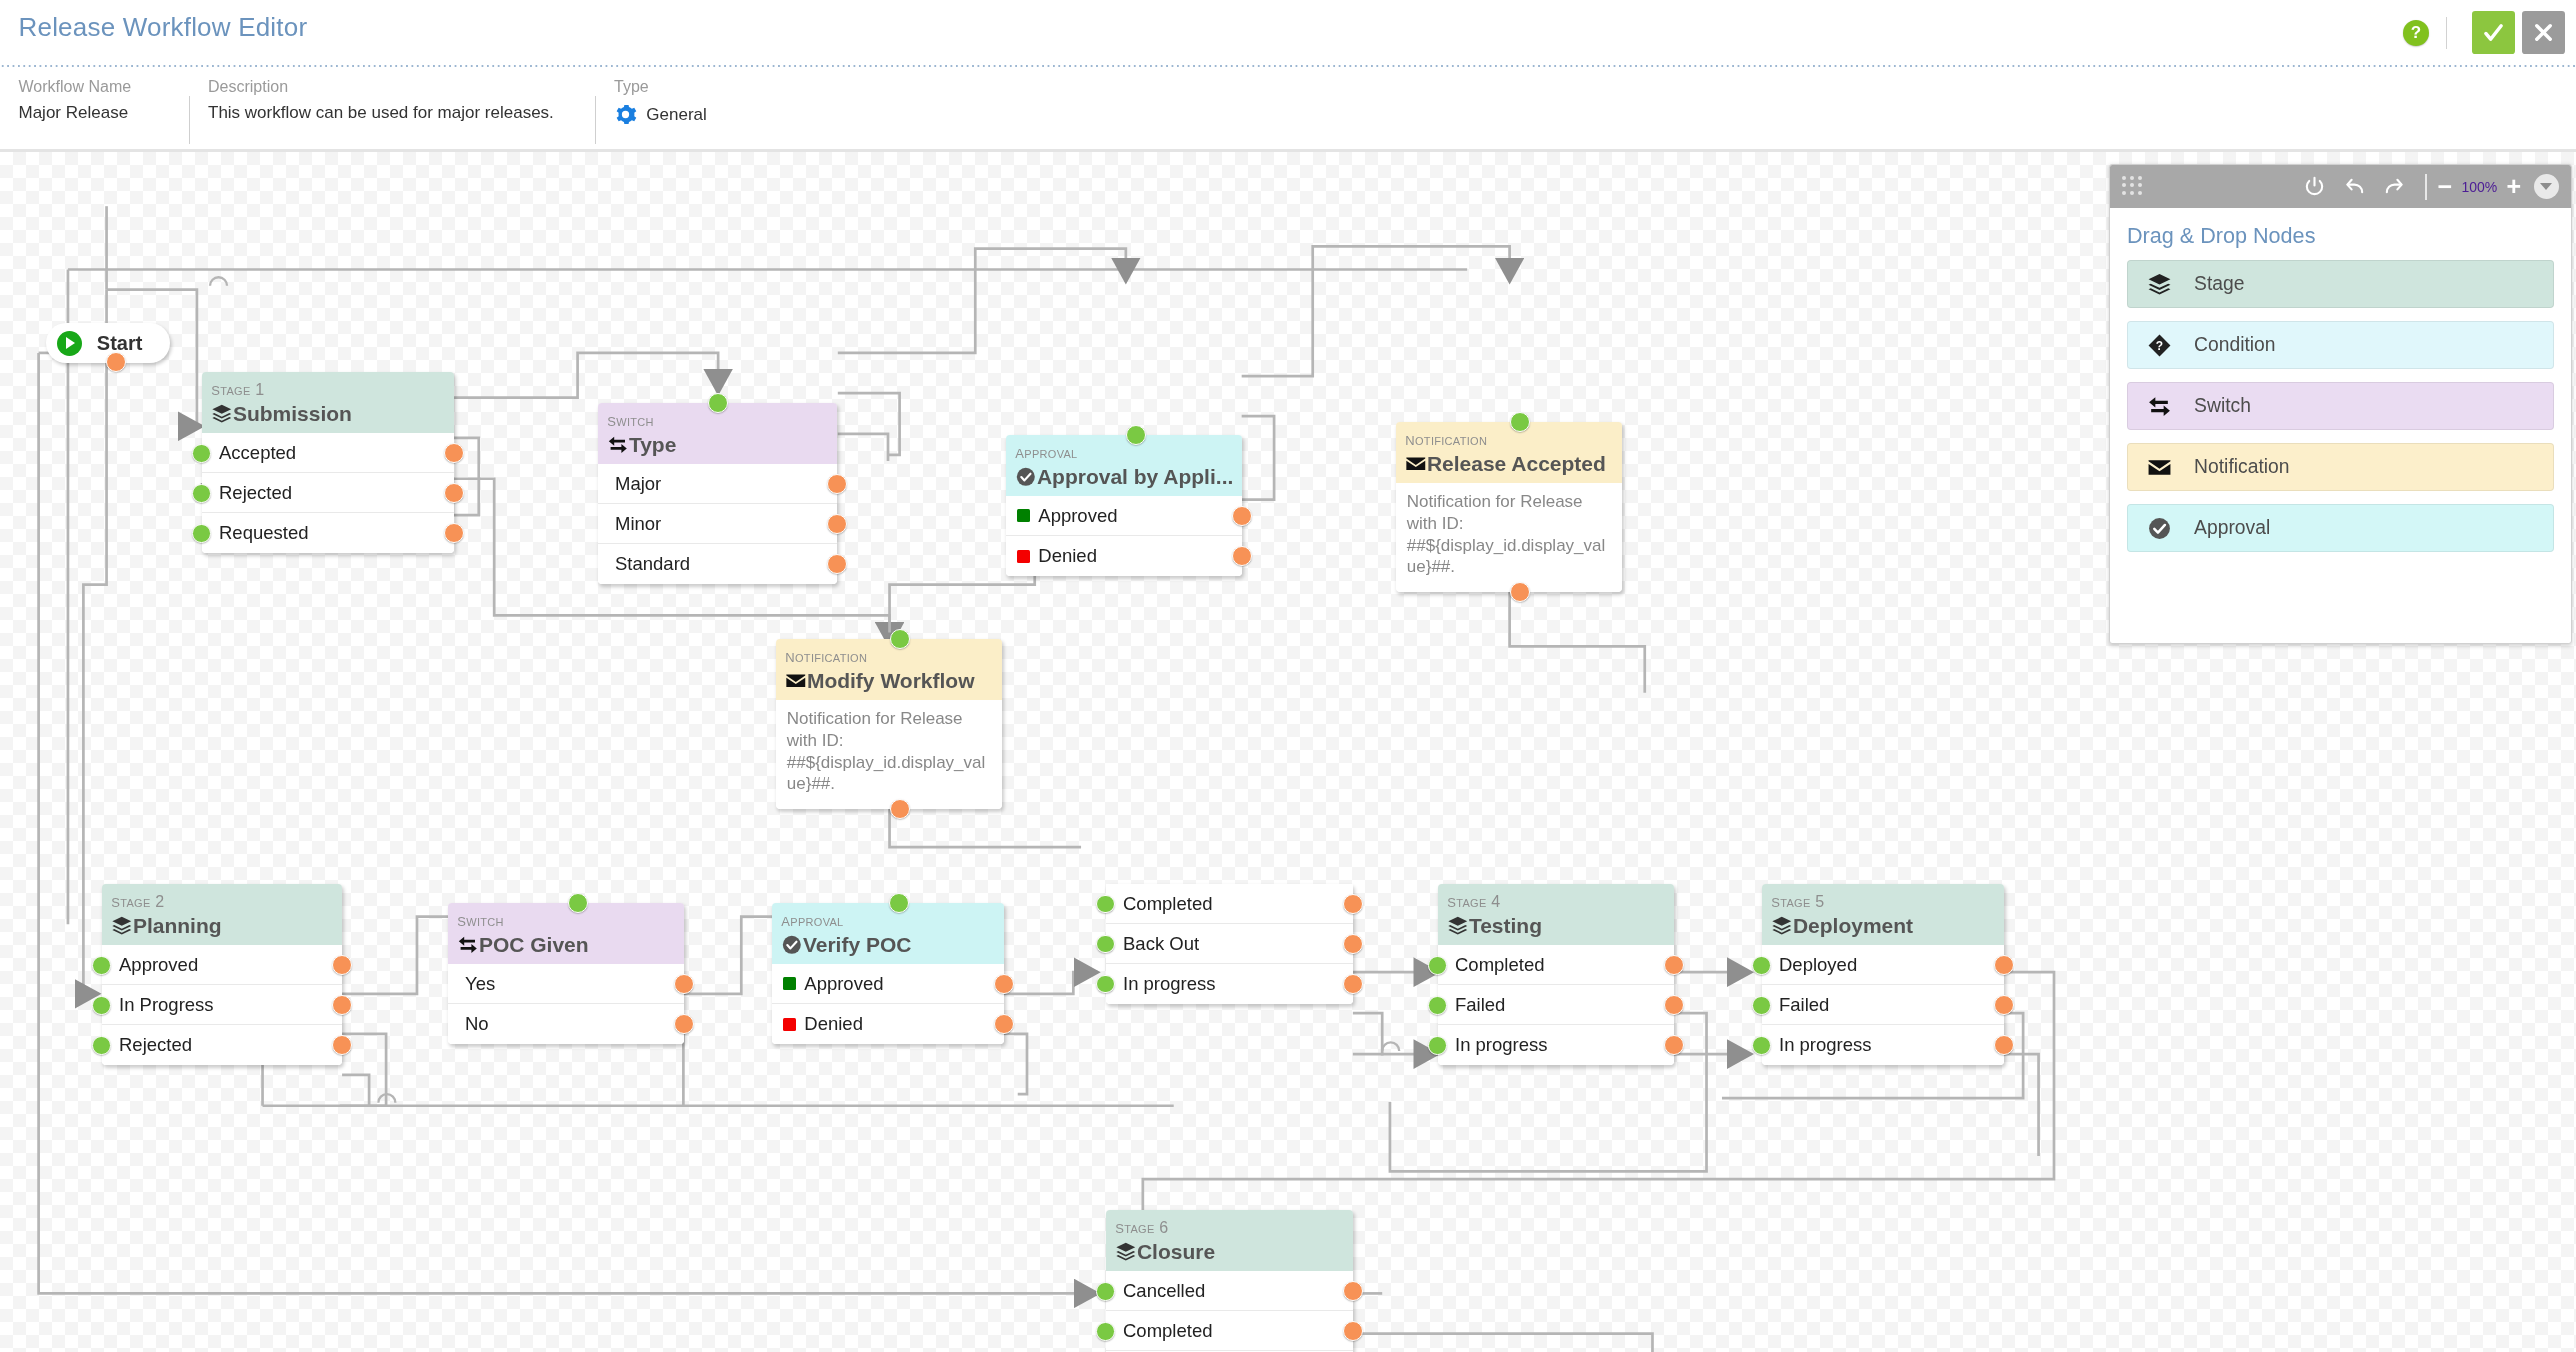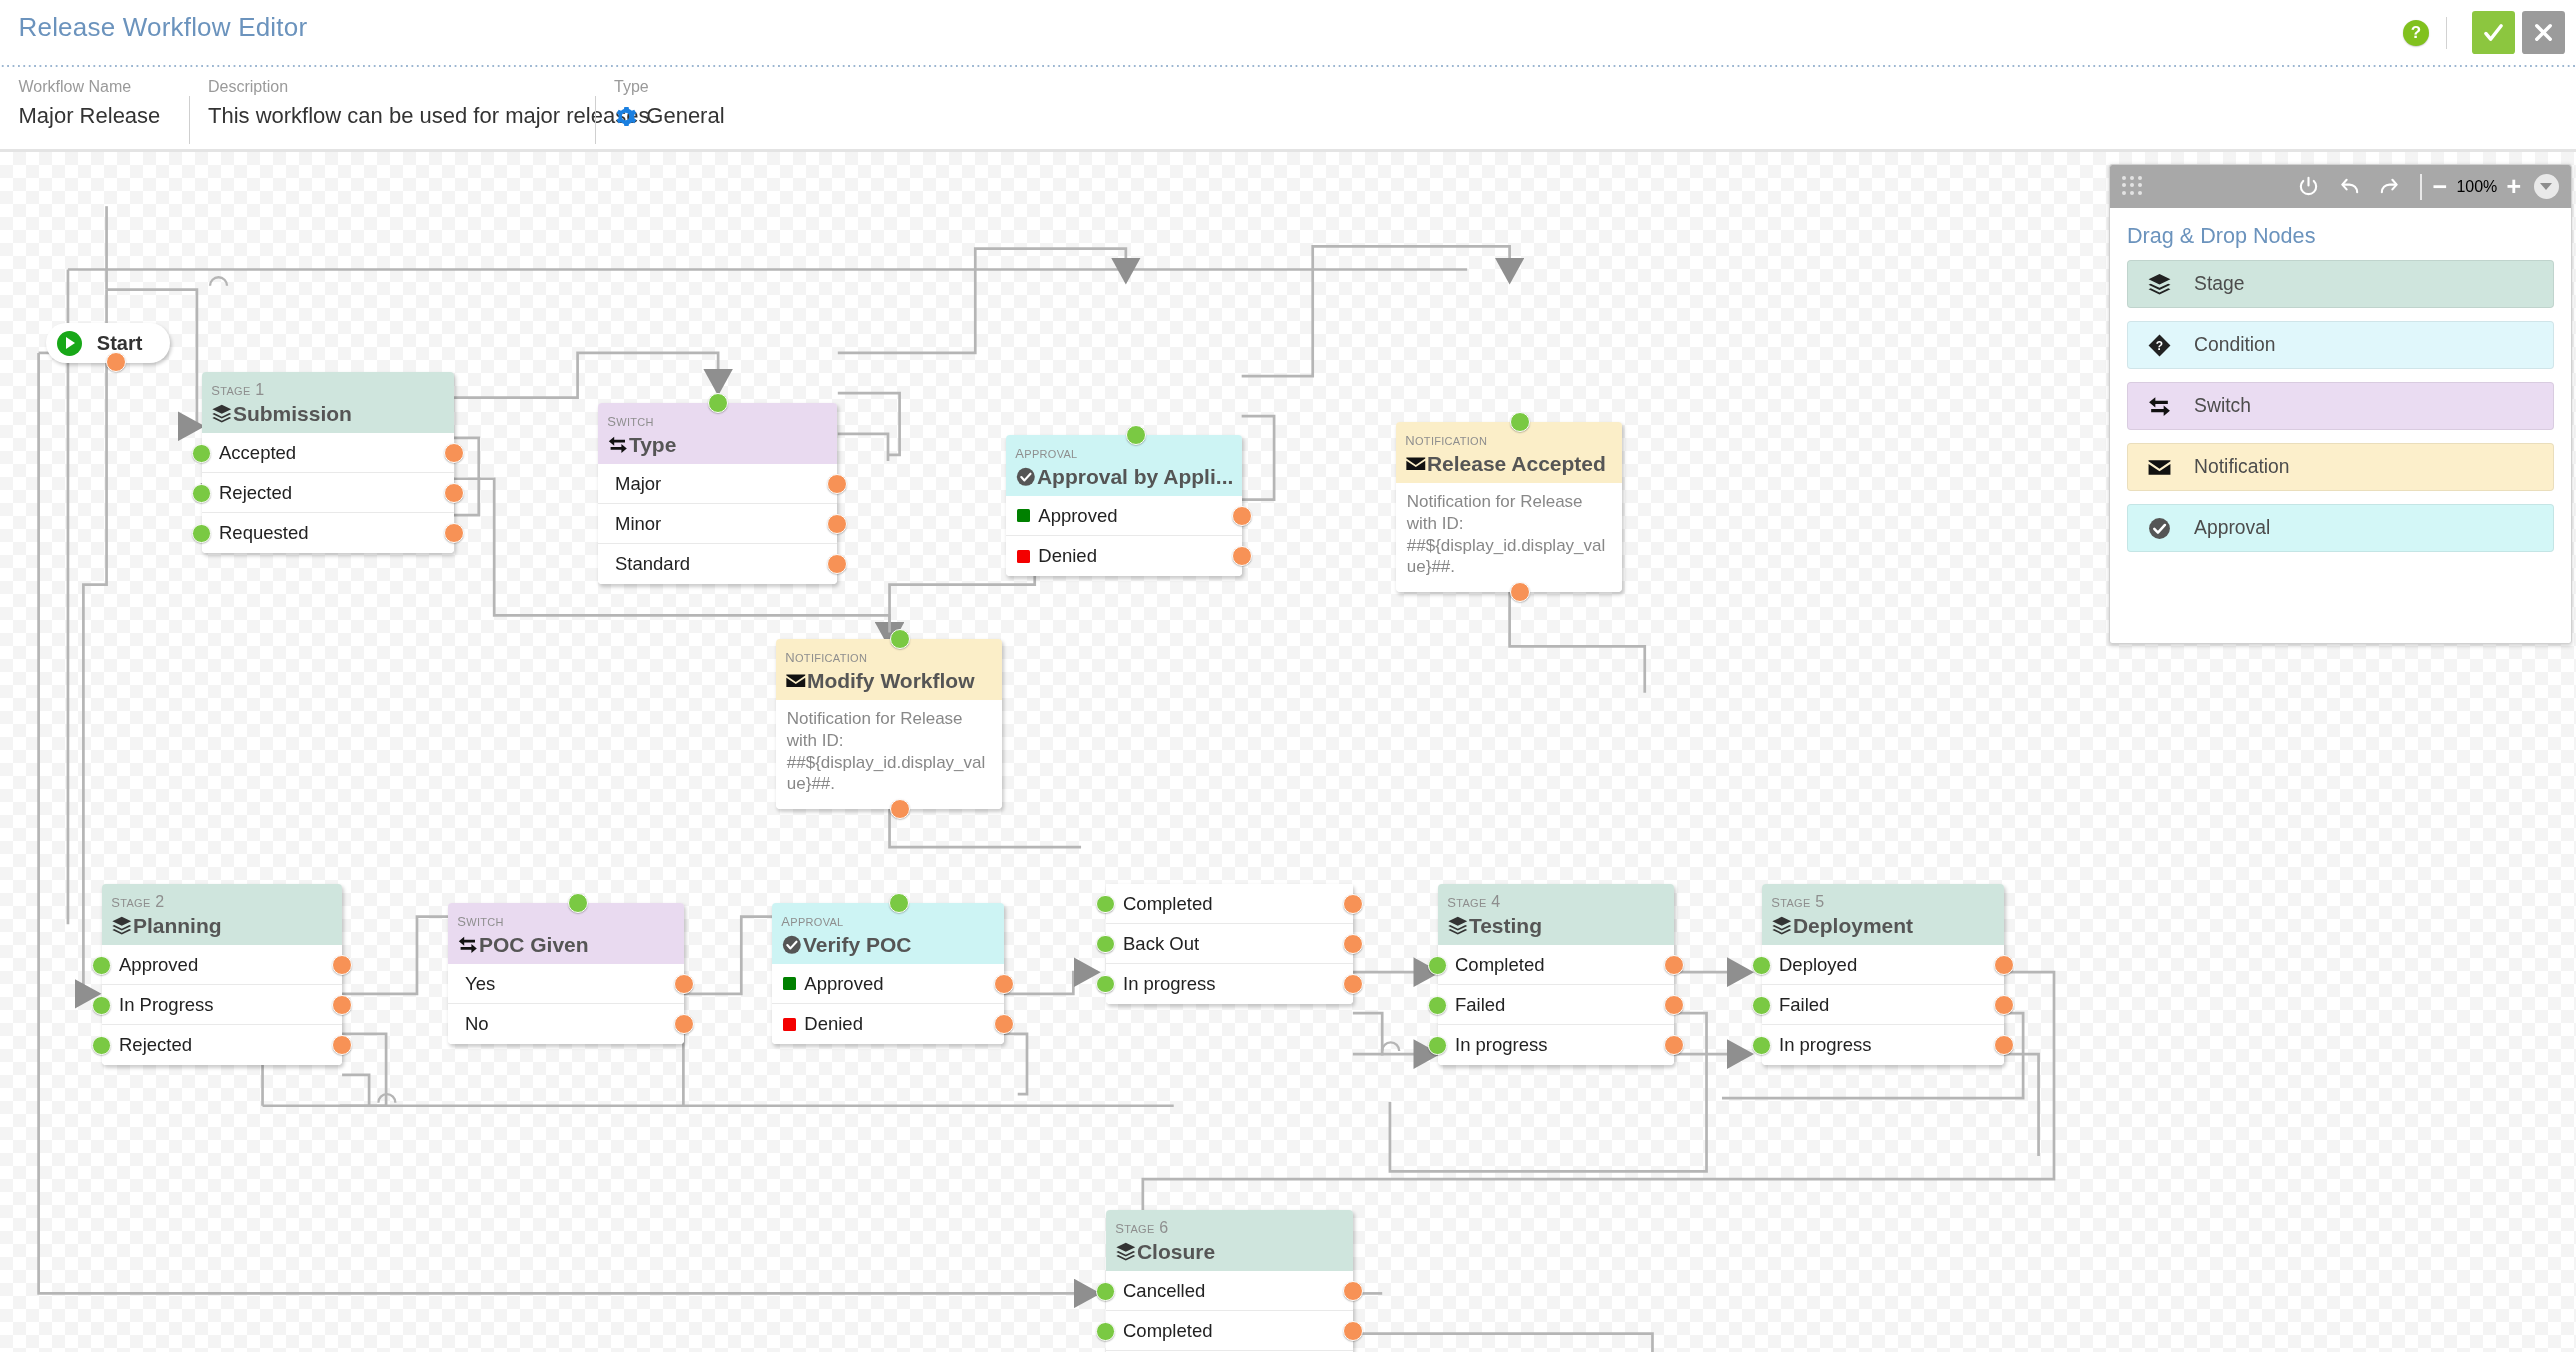--- a/index.html
+++ b/index.html
@@ -46,21 +46,21 @@
     opacity:.85;
   }
 
   
   .metabar {
     position:absolute; left:0; top:67px; width:2576px; height:83px;
     background:#fff;
   }
   .meta-col { position:absolute; top:10.8px; }
   .meta-label { font-size:16px; color:#9a9a9a; font-weight:400; white-space:nowrap; }
-  .meta-value { font-size:22px; color:#333; margin-top:7.7px; white-space:nowrap; display:flex; align-items:center; gap:9.3px; }
+  .meta-value { font-size:17px; color:#333; margin-top:7.7px; white-space:nowrap; display:flex; align-items:center; gap:9.3px; }
   .meta-div { position:absolute; top:29px; width:0.8px; height:48px; background:#cfcfcf; }
   .gear-icon { width:23px; height:23px; display:inline-block; }
 
   .metabar-bottom {
     position:absolute; left:0; top:149px; width:2576px; height:3.1px;
     background:#e4e4e4;
   }
 
   
   .canvas {
@@ -148,21 +148,21 @@
     display:flex; align-items:center; padding:0 12.4px; color:#fff; gap:0;
   }
   .grip { width:18.5px; height:21.6px; display:grid; grid-template-columns:repeat(3,4.6px); grid-template-rows:repeat(3,4.6px); gap:3.1px; }
   .grip i { width:3.9px;height:3.9px;background:#e3e3e3;border-radius:50%; display:block;}
   .pb-spacer { flex:1; }
   .pb-ico { width:31px; height:31px; display:flex; align-items:center; justify-content:center; cursor:pointer; margin:0 4.6px;}
   .pb-ico svg { width:23px;height:23px; }
   .pb-sep { width:1.5px; height:26px; background:#e8e8e8; margin:0 10.8px; }
   .zoomwrap { display:flex; align-items:center; gap:9.3px; }
   .zsign { font-size:25px; font-weight:bold; color:#fff; cursor:pointer; line-height:1; }
-  .zval { font-size:16px; color:#000000; }
+  .zval { font-size:14px; color:#4c1d95; }
   .zcaret {
     width:25px;height:25px;border-radius:50%;background:#e9e9e9;
     display:flex;align-items:center;justify-content:center;margin-left:12.4px;cursor:pointer;
   }
   .zcaret i { width:0;height:0;border-left:6.2px solid transparent;border-right:6.2px solid transparent;border-top:7px solid #8d8d8d; }
   .palette-title { font-size:21.6px; color:#6b93bd; padding:15.4px 0 3.1px 17px; }
   .pal-list { padding:7.7px 17px 0 17px; }
   .pal-item {
     height:48px; border-radius:3.9px; display:flex; align-items:center;
     padding-left:18.5px; gap:21.6px; margin-bottom:13px; cursor:pointer;

